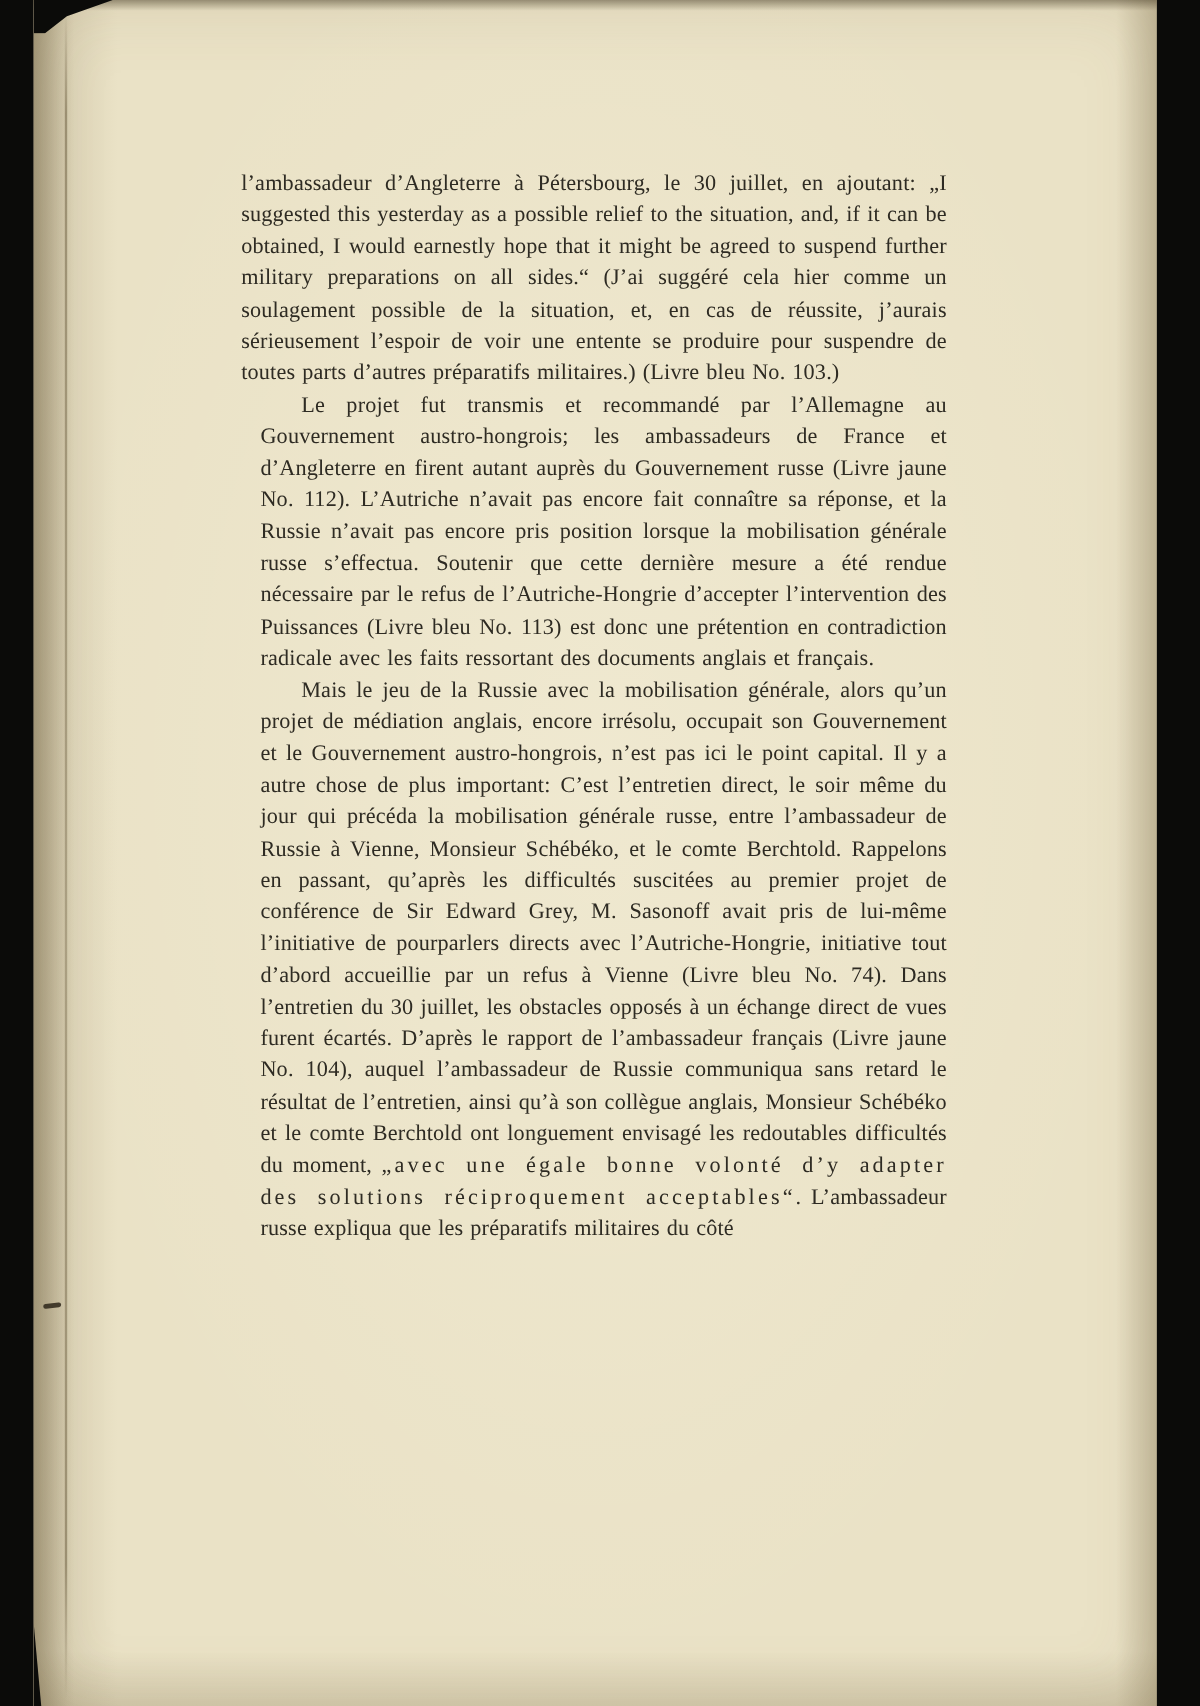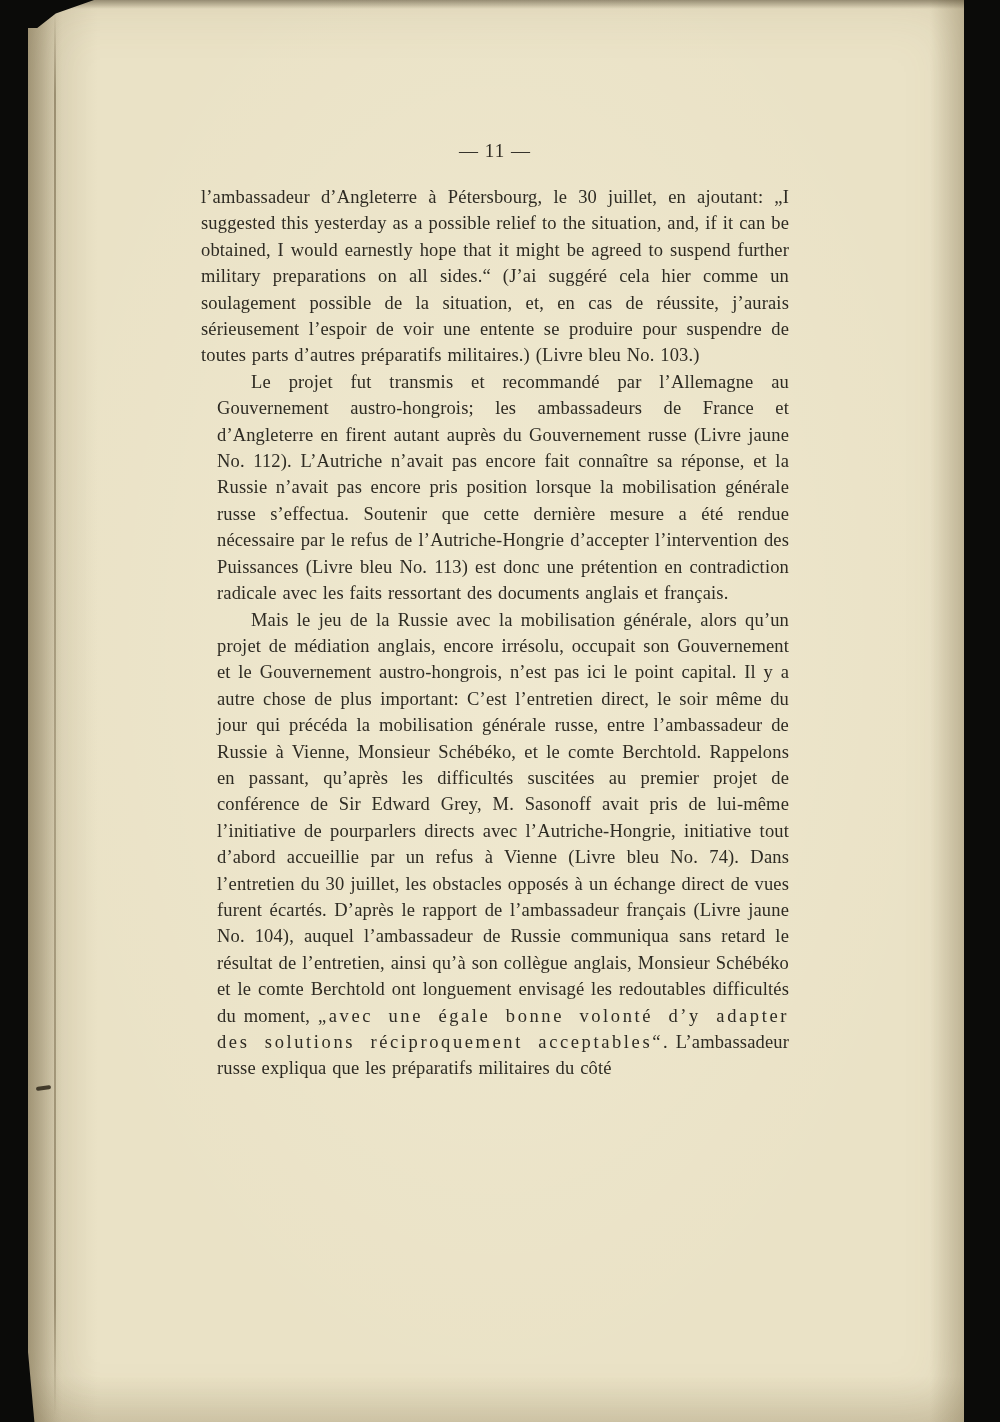--- a/index.html
+++ b/index.html
@@ -75,21 +75,20 @@
 </style>
 </head>
 <body>
 
 <div class="scan">
   <div class="page">
     <div class="spine-shadow"></div>
     <div class="spine-line"></div>
     <div class="margin-mark"></div>
     <div class="text-block">
-      <div class="page-number">— 11 —</div>
 
     <p class="para"><span class="seg">l’ambassadeur d’Angleterre à Pétersbourg, le 30 juillet, en ajoutant: „I suggested this yesterday as a possible relief to the situation, and, if it can be obtained, I would earnestly hope that it might be agreed to suspend further military preparations on all sides.“ (J’ai suggéré cela hier comme un soulagement possible de la situation, et, en cas de réussite, j’aurais sérieusement l’espoir de voir une entente se produire pour suspendre de toutes parts d’autres préparatifs militaires.) (Livre bleu No. 103.)</span></p>
         <p class="para indent"><span class="seg">Le projet fut transmis et recommandé par l’Allemagne au Gouvernement austro-hongrois; les ambassadeurs de France et d’Angleterre en firent autant auprès du Gouvernement russe (Livre jaune No. 112).  L’Autriche n’avait pas encore fait connaître sa réponse, et la Russie n’avait pas encore pris position lorsque la mobilisation générale russe s’effectua.  Soutenir que cette dernière mesure a été rendue nécessaire par le refus de l’Autriche-Hongrie d’accepter l’intervention des Puissances (Livre bleu No. 113) est donc une prétention en contradiction radicale avec les faits ressortant des documents anglais et français.</span></p>
         <p class="para indent"><span class="seg">Mais le jeu de la Russie avec la mobilisation générale, alors qu’un projet de médiation anglais, encore irrésolu, occupait son Gouvernement et le Gouvernement austro-hongrois, n’est pas ici le point capital.  Il y a autre chose de plus important: C’est l’entretien direct, le soir même du jour qui précéda la mobilisation générale russe, entre l’ambassadeur de Russie à Vienne, Monsieur Schébéko, et le comte Berchtold.  Rappelons en passant, qu’après les difficultés suscitées au premier projet de conférence de Sir Edward Grey, M. Sasonoff avait pris de lui-même l’initiative de pourparlers directs avec l’Autriche-Hongrie, initiative tout d’abord accueillie par un refus à Vienne (Livre bleu No. 74).  Dans l’entretien du 30 juillet, les obstacles opposés à un échange direct de vues furent écartés. D’après le rapport de l’ambassadeur français (Livre jaune No. 104), auquel l’ambassadeur de Russie communiqua sans retard le résultat de l’entretien, ainsi qu’à son collègue anglais, Monsieur Schébéko et le comte Berchtold ont longuement envisagé les redoutables difficultés du moment, </span><span class="seg spaced">„avec une égale bonne volonté d’y adapter des solutions réciproquement acceptables“</span><span class="seg">. L’ambassadeur russe expliqua que les préparatifs militaires du côté</span></p>
       </div>
   </div>
   <div class="corner-dark top-left"></div>
   <div class="corner-dark bottom-left"></div>
 </div>
 

